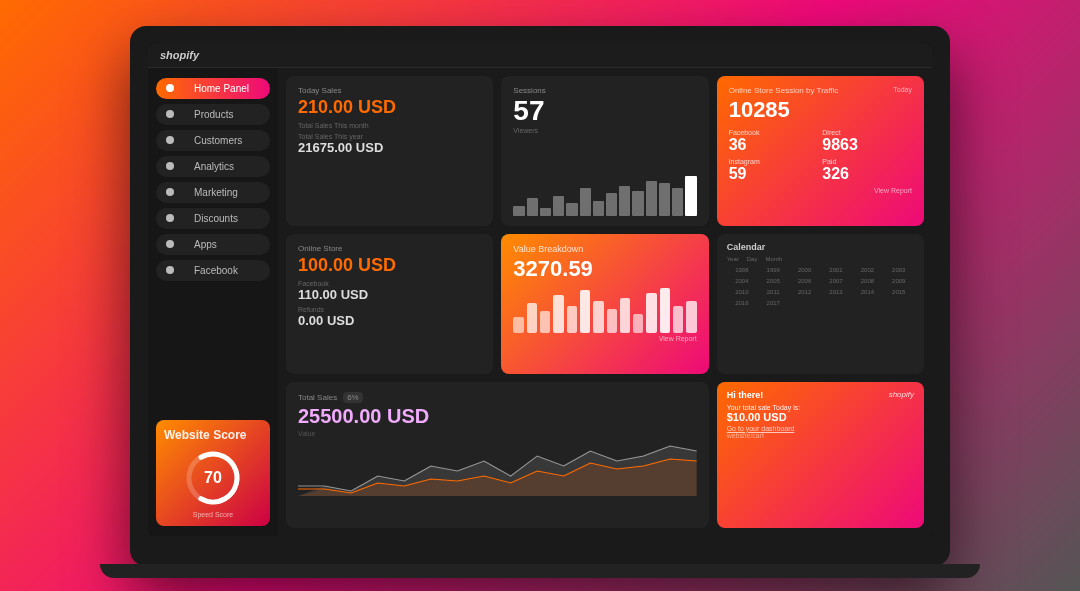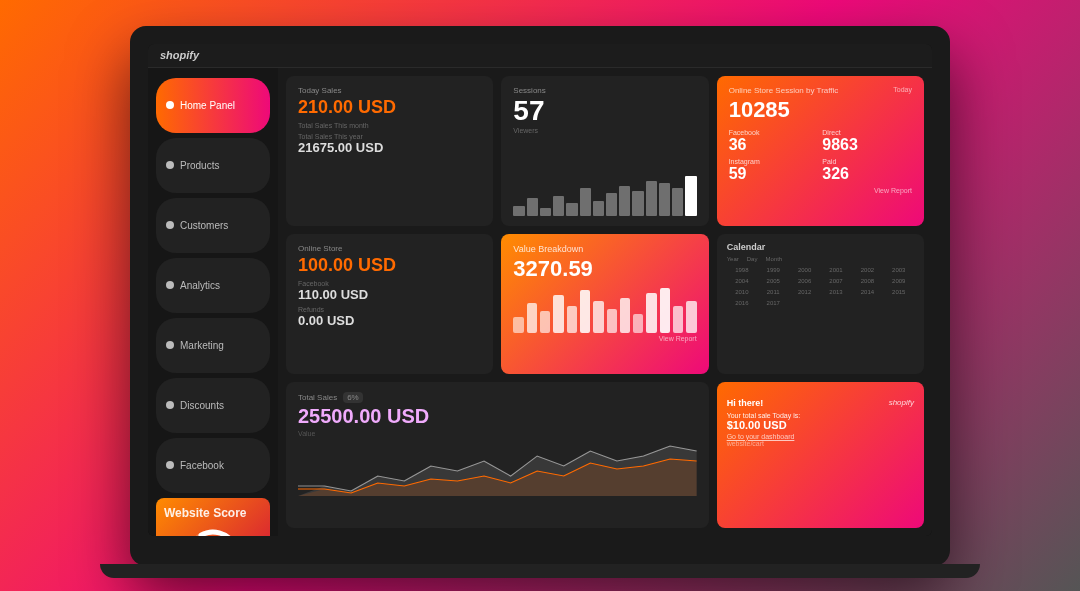--- a/index.html
+++ b/index.html
@@ -75,22 +75,22 @@
       padding: 10px 8px;
       display: flex;
       flex-direction: column;
       gap: 5px;
       flex-shrink: 0;
     }
 
     .nav-item {
       display: flex;
       align-items: center;
-      gap: 6px;
-      padding: 22px 10px;
+      gap: 20px;
+      padding: 5px 10px;
       border-radius: 20px;
       cursor: pointer;
       font-size: 10px;
       color: #bbb;
       background: #222;
     }
 
     .nav-item.active {
       background: linear-gradient(90deg, #ff6a00, #ee0979);
       color: white;
@@ -301,21 +301,21 @@
 
     .area-chart svg {
       width: 100%;
       height: 100%;
     }
 
     
     .notif-card {
       background: linear-gradient(135deg, #ff6a00, #ee0979);
       border-radius: 8px;
-      padding: 16px 10px;
+      padding: 8px 10px;
       font-size: 7px;
       color: rgba(255,255,255,0.9);
     }
 
     .notif-header {
       display: flex;
       justify-content: space-between;
       align-items: center;
       margin-bottom: 4px;
     }
@@ -375,20 +375,24 @@
           <div class="nav-icon"></div>
           <span>Analytics</span>
         </div>
         <div class="nav-item">
           <div class="nav-icon"></div>
           <span>Marketing</span>
         </div>
         <div class="nav-item">
           <div class="nav-icon"></div>
           <span>Discounts</span>
+        </div>
+        <div class="nav-item">
+          <div class="nav-icon"></div>
+          <span>Apps</span>
         </div>
         <div class="nav-item">
           <div class="nav-icon"></div>
           <span>Facebook</span>
         </div>
 
         <div style="margin-top: auto; background: linear-gradient(135deg, #ff8c00, #cc0044); border-radius: 8px; padding: 8px; display: flex; flex-direction: column; align-items: center;">
           <div style="font-size: 12px; color: rgba(255,255,255,0.9); font-weight: 600; align-self: flex-start; margin-bottom: 6px;">Website Score</div>
           <div style="position:relative; width:60px; height:60px;">
             <svg viewBox="0 0 60 60" width="60" height="60" style="transform:rotate(-120deg);">

